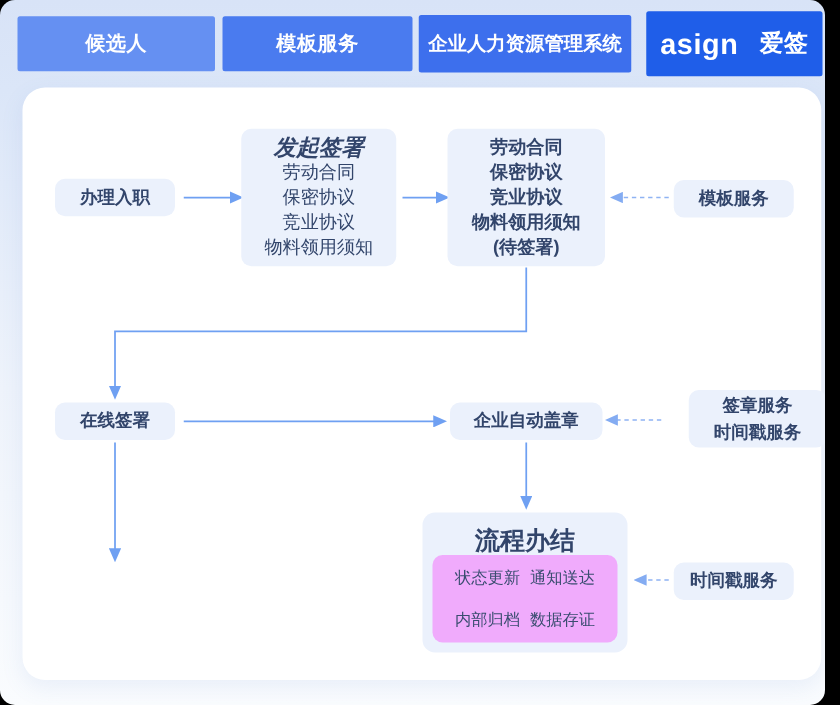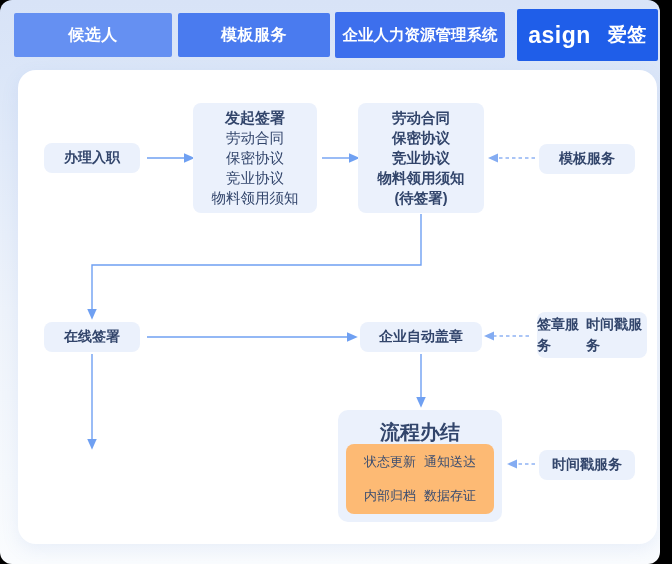--- a/index.html
+++ b/index.html
@@ -15,34 +15,34 @@
   .hdr4{left:517px;top:9px;width:141px;height:52px;background:#1f5ee9;}
   .logo-latin{font-size:23px;font-weight:700;letter-spacing:.5px;margin-right:17px;}
   .logo-cn{font-size:19px;font-weight:700;}
   
   .card{position:absolute;left:18px;top:70px;width:639px;height:474px;background:#fff;
     border-radius:18px;box-shadow:0 6px 18px rgba(90,130,210,.10);}
   
   .node{position:absolute;background:#ebf1fc;border-radius:8px;color:#32456b;
     display:flex;align-items:center;justify-content:center;font-weight:700;font-size:14px;}
   .node.list{flex-direction:column;justify-content:center;font-weight:500;line-height:20px;font-size:14.5px;}
-  .node.list .t{font-weight:700;font-size:15px;}
+  .node.list .t{font-weight:700;font-size:18px;font-style:italic;}
   .node.semib{font-weight:600;}
   .n-onboard {left:44px; top:143px;width:96px; height:30px;}
   .n-initiate{left:193px;top:103px;width:124px;height:110px;}
   .n-docs    {left:358px;top:103px;width:126px;height:110px;}
   .n-template{left:539px;top:144px;width:96px; height:30px;}
   .n-online  {left:44px; top:322px;width:96px; height:30px;}
   .n-stamp   {left:360px;top:322px;width:122px;height:30px;}
-  .n-seal    {left:537px;top:312px;width:110px;height:46px;line-height:21px;}
+  .n-seal    {left:551px;top:312px;width:110px;height:46px;flex-direction:column;line-height:21px;}
   .n-formal  {left:44px; top:452px;width:96px; height:30px;}
   .n-evidence{left:539px;top:450px;width:96px; height:30px;}
   .n-done{left:338px;top:410px;width:164px;height:112px;background:#ebf1fc;border-radius:10px;position:absolute;color:#32456b;}
   .n-done .title{margin-top:9px;text-align:center;font-weight:700;font-size:20px;}
-  .n-done .inner{position:absolute;left:8px;right:8px;top:34px;bottom:8px;background:#fdba74;border-radius:8px;
+  .n-done .inner{position:absolute;left:8px;right:8px;top:34px;bottom:8px;background:#f0abfc;border-radius:8px;
     display:grid;grid-template-columns:auto auto;gap:16px 8px;place-content:center;justify-items:center;}
   .n-done .inner span{font-size:13px;font-weight:500;color:#3a4d70;white-space:nowrap;}
   
   .arrows{position:absolute;left:0;top:0;pointer-events:none;}
 </style>
 </head>
 <body>
 
 <div class="screen">
 

